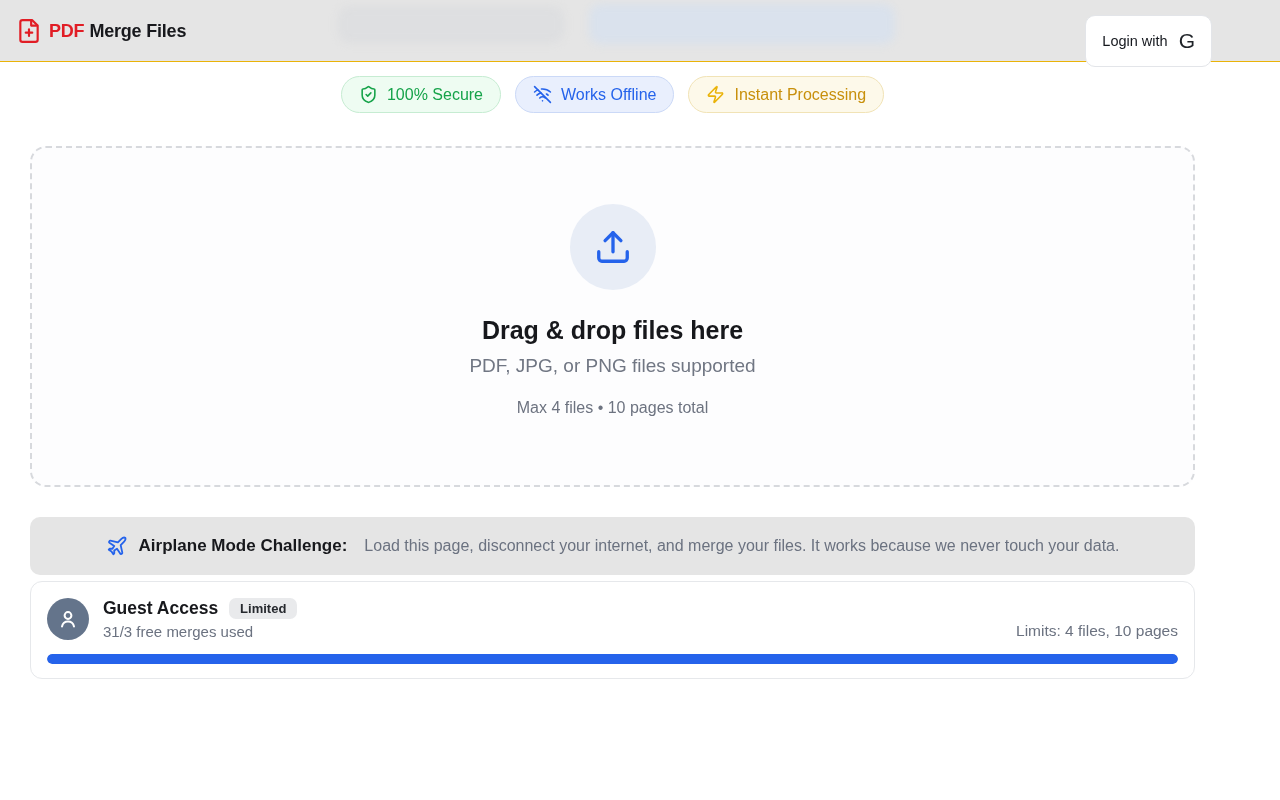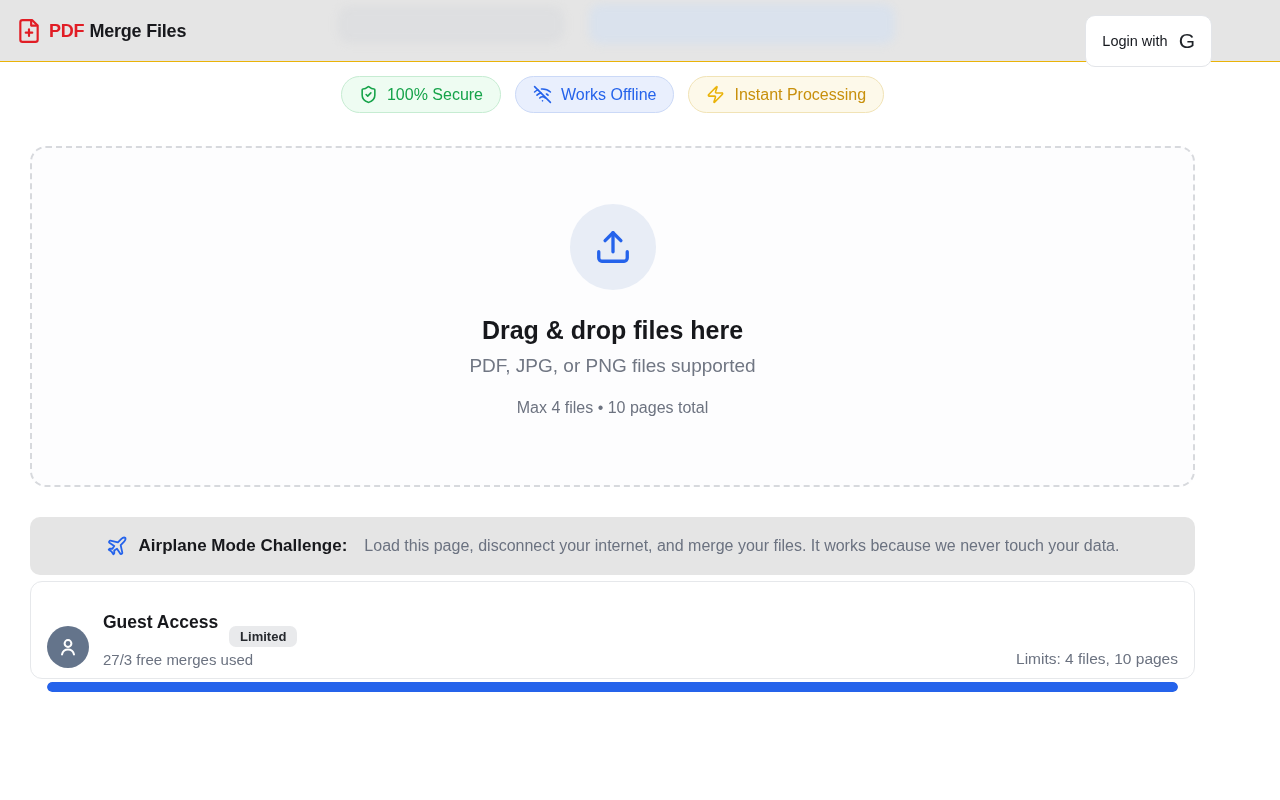--- a/index.html
+++ b/index.html
@@ -60,21 +60,21 @@
   .guest-card { margin-top:6px; background:#fff; border:1px solid #e6e8eb; border-radius:12px;
     padding:16px; height:98px; }
   .guest-row { display:flex; align-items:flex-end; }
   .avatar { width:42px; height:42px; border-radius:50%; background:#64748b; flex:0 0 42px;
     display:flex; align-items:center; justify-content:center; }
   .avatar svg { width:24px; height:24px; display:block; }
   .guest-info { margin-left:14px; }
   .guest-name-row { display:flex; align-items:center; gap:11px; }
   .guest-name { font-size:17.5px; font-weight:700; color:#17181c; }
   .limited-badge { background:#e9eaec; border-radius:7px; padding:3px 11px;
-    font-size:13px; font-weight:700; color:#26292e;margin-top:28px; }
+    font-size:13px; font-weight:700; color:#26292e; }
   .guest-usage { margin-top:4px; font-size:15px; color:#6b7280; }
   .guest-limits { margin-left:auto; font-size:15.5px; color:#6b7280; }
   .progress-track { margin-top:14px; height:10px; border-radius:5px; background:#e5e7eb; overflow:hidden; }
   .progress-fill { height:100%; border-radius:5px; }
 </style>
 </head>
 <body>
 
 <div class="header">
   <div class="brand">
@@ -170,21 +170,21 @@
             <circle cx="12" cy="8.5" r="3.4"></circle>
             <path d="M6 19.5c.7-3.2 3-5 6-5s5.3 1.8 6 5"></path>
           </svg>
         </span>
       </div>
       <div class="guest-info">
         <div class="guest-name-row">
           <span class="guest-name">Guest Access</span>
           <span class="limited-badge">Limited</span>
         </div>
-        <div class="guest-usage">27/3 free merges used</div>
+        <div class="guest-usage">31/3 free merges used</div>
       </div>
       <div class="guest-limits">Limits: 4 files, 10 pages</div>
     </div>
     <div class="progress-track">
       <div class="progress-fill" style="width: 100%; background: rgb(37, 99, 235);"></div>
     </div>
   </div>
 
 </div>
 

